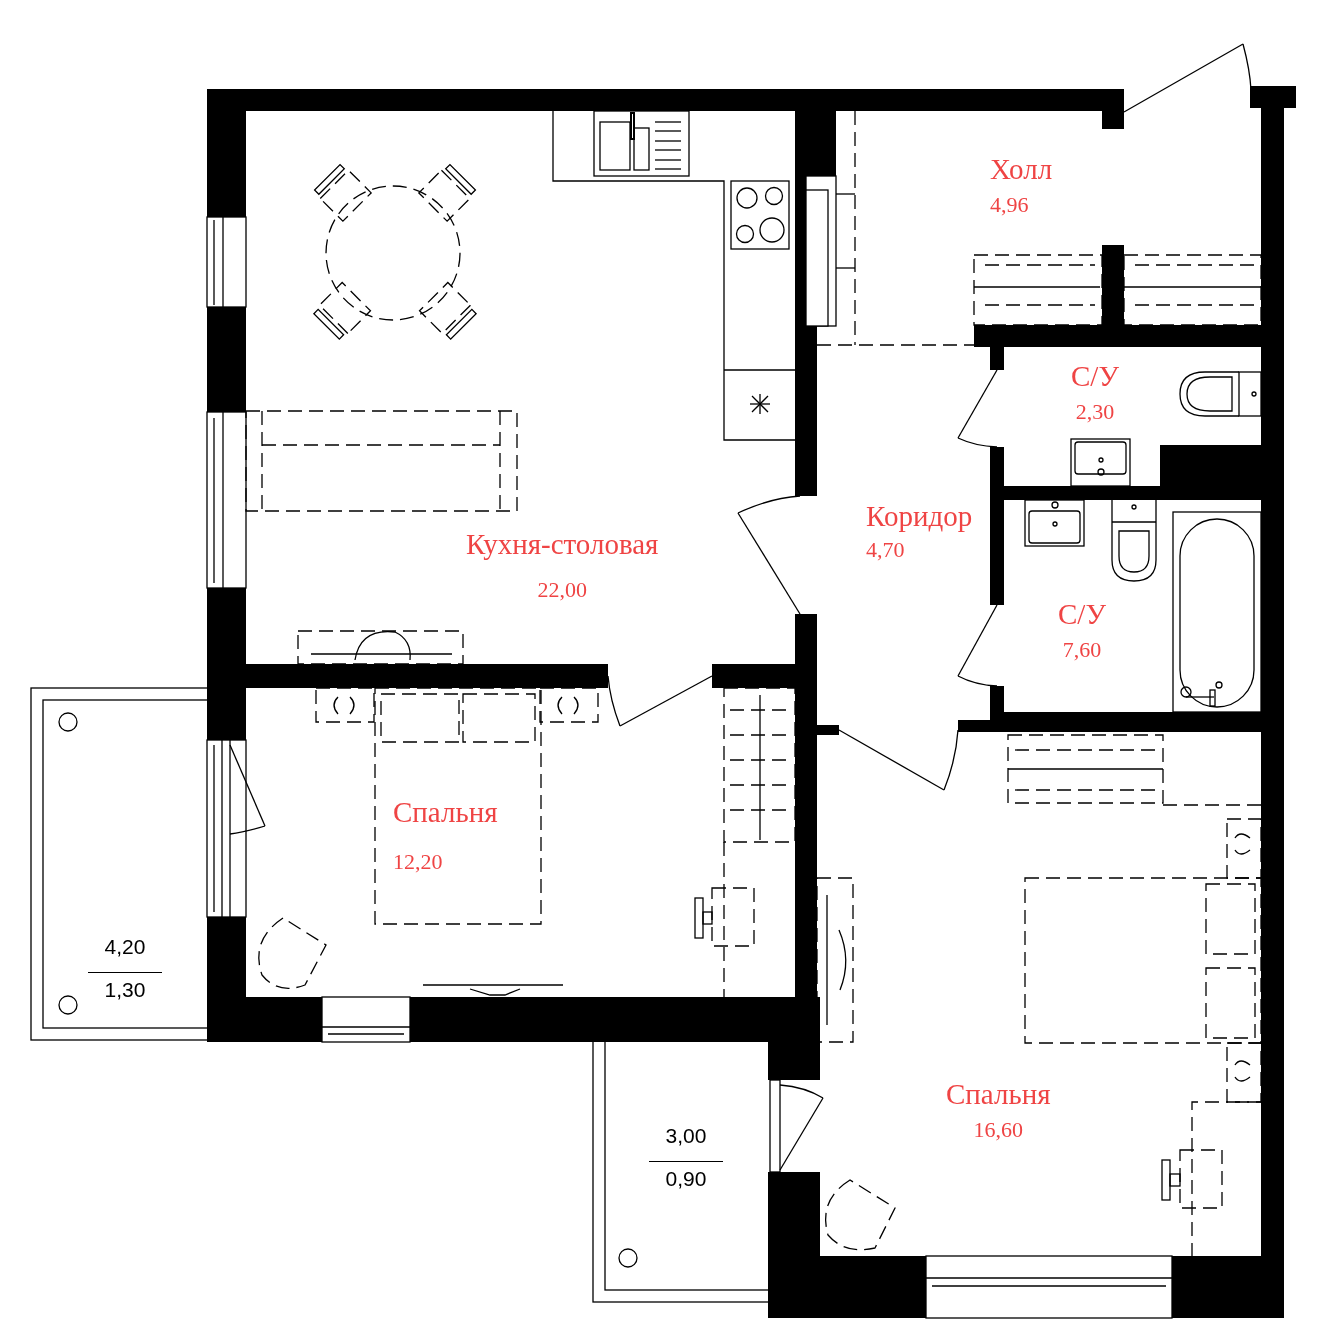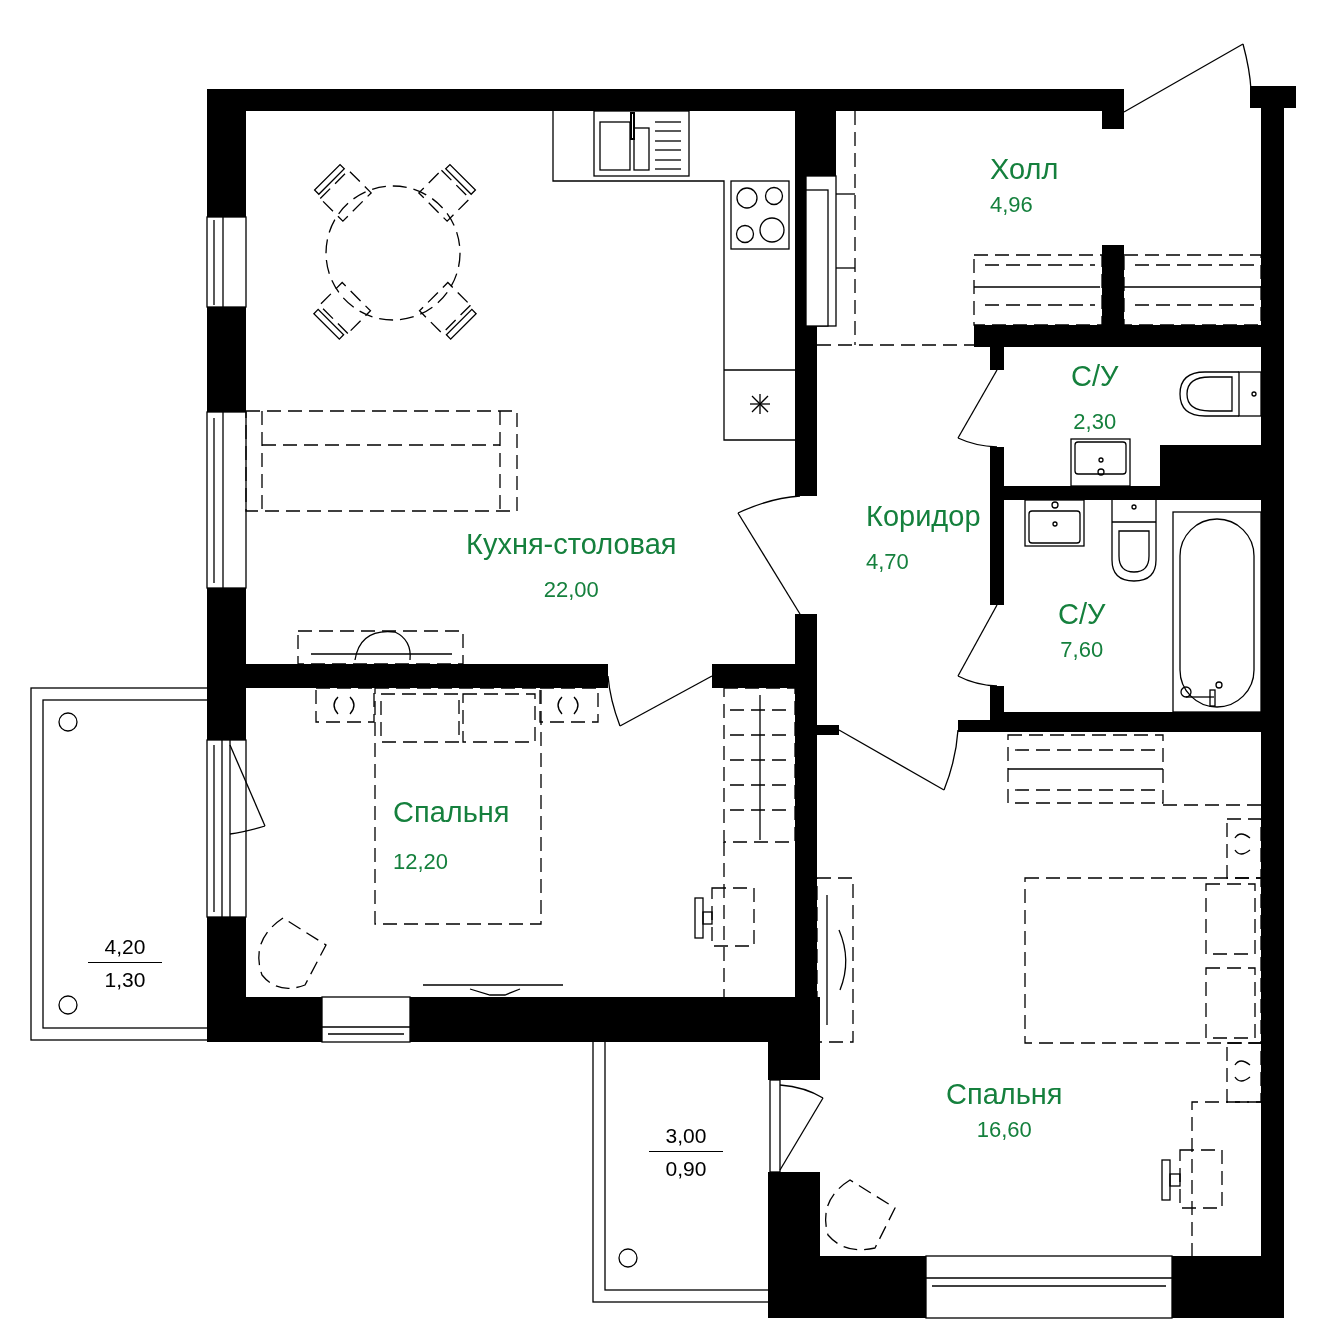--- a/index.html
+++ b/index.html
@@ -3,25 +3,25 @@
 <meta charset="utf-8">
 <style>
   html, body { margin: 0; padding: 0; background: #ffffff; }
   body { width: 1330px; height: 1340px; position: relative; overflow: hidden; }
   #plan { position: absolute; left: 0; top: 0; width: 1330px; height: 1340px; }
   .wall { fill: #000000; }
   .ln { fill: none; stroke: #000000; stroke-width: 1.3; }
   .ln2 { fill: none; stroke: #000000; stroke-width: 2; }
   .dash { fill: none; stroke: #000000; stroke-width: 1.3; stroke-dasharray: 14 7; }
   .win { fill: #ffffff; stroke: #000000; stroke-width: 1.3; }
-  .lbl { position: absolute; font-family: Liberation Sans, sans-serif; color: #15803d; white-space: nowrap; }
+  .lbl { position: absolute; font-family: Liberation Serif, serif; color: #ef4444; white-space: nowrap; }
   .room-name { font-size: 29px; line-height: 1; }
   .room-area { font-size: 22px; line-height: 1; }
   .bal { position: absolute; font-family: "Liberation Sans", "DejaVu Sans", sans-serif; font-size: 21px; text-align: center; width: 74px; }
-  .bal .top { border-bottom: 1.5px solid #000; padding-bottom: 3px; }
+  .bal .top { border-bottom: 1.5px solid #000; padding-bottom: 13px; }
   .bal .bot { padding-top: 5px; }
 </style>
 </head>
 <body>
 
 <svg id="plan" viewBox="0 0 1330 1340" xmlns="http://www.w3.org/2000/svg">
 
   <g>
     <rect class="ln" x="31" y="688" width="180" height="352"></rect>
     <rect class="ln" x="43" y="700" width="168" height="328"></rect>
@@ -329,25 +329,25 @@
 <div class="lbl" style="left:466px; top:530px;text-align:center;">
   <div class="room-name">Кухня-столовая</div>
   <div class="room-area" style="margin-top:20px;">22,00</div>
 </div>
 <div class="lbl" style="left:990px; top:155px;">
   <div class="room-name">Холл</div>
   <div class="room-area" style="margin-top:10px;">4,96</div>
 </div>
 <div class="lbl" style="left:866px; top:502px;">
   <div class="room-name">Коридор</div>
-  <div class="room-area" style="margin-top:20px;">4,70</div>
+  <div class="room-area" style="margin-top:8px;">4,70</div>
 </div>
 <div class="lbl" style="left:1071px; top:362px; text-align:center;">
   <div class="room-name">С/У</div>
-  <div class="room-area" style="margin-top:20px;">2,30</div>
+  <div class="room-area" style="margin-top:10px;">2,30</div>
 </div>
 <div class="lbl" style="left:1058px; top:600px; text-align:center;">
   <div class="room-name">С/У</div>
   <div class="room-area" style="margin-top:10px;">7,60</div>
 </div>
 <div class="lbl" style="left:393px; top:798px;">
   <div class="room-name">Спальня</div>
   <div class="room-area" style="margin-top:24px;">12,20</div>
 </div>
 <div class="lbl" style="left:946px; top:1080px;">

